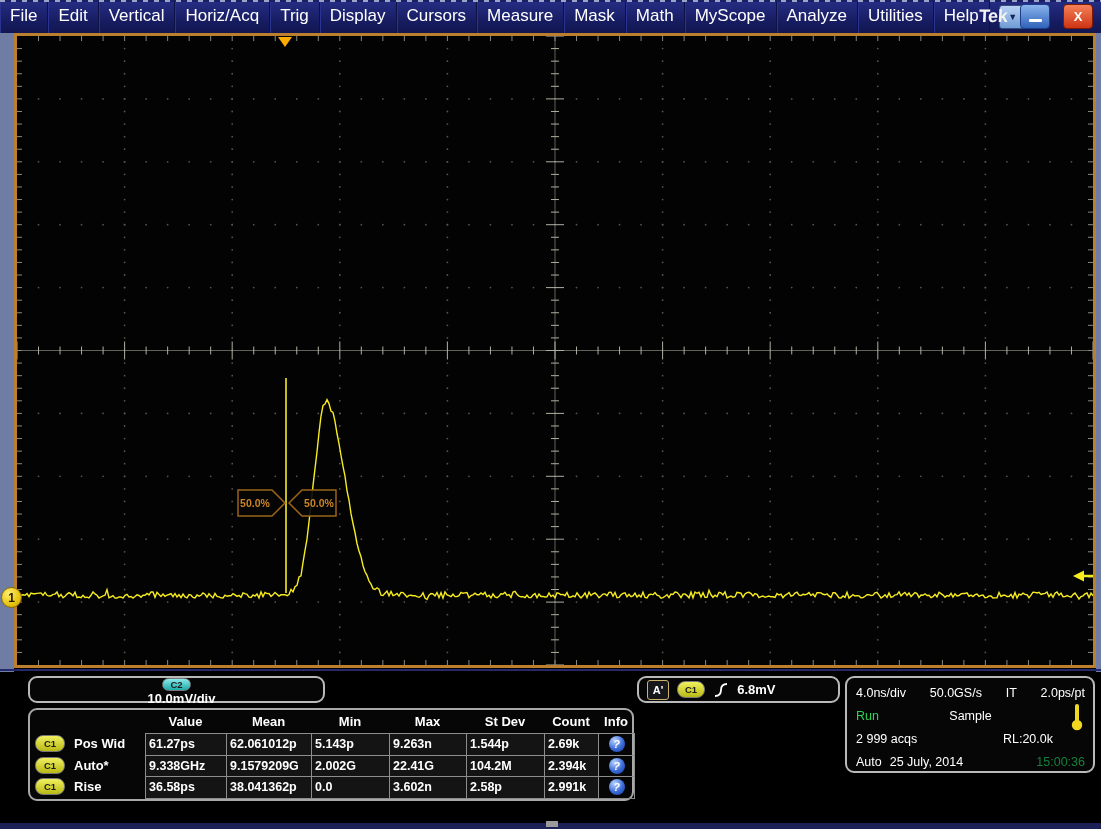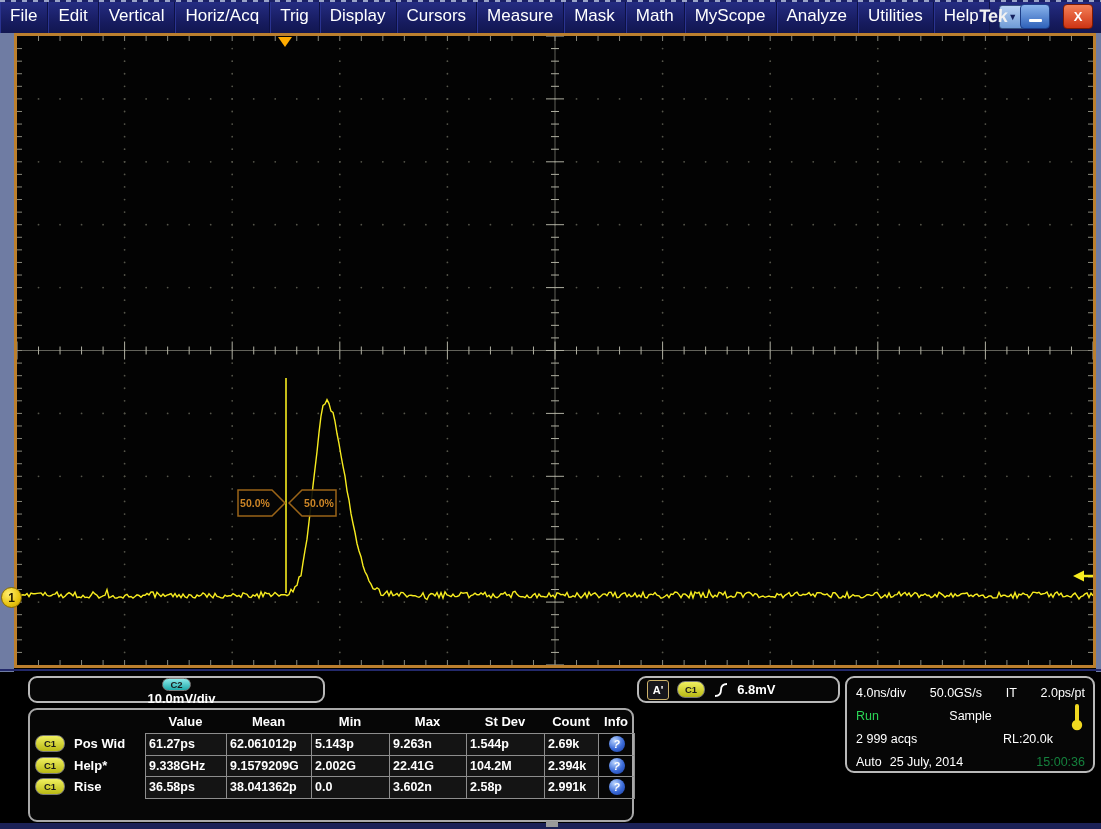--- a/index.html
+++ b/index.html
@@ -52,21 +52,21 @@
   .hbox{position:absolute;left:845px;top:676px;width:250px;height:97px;box-sizing:border-box;
         background:#060606;border:2px solid #b9b9b9;border-radius:9px;color:#fff;
         font-weight:normal;font-size:12.5px;padding:3px 8px 0 9px;}
   .hrow{display:flex;align-items:center;height:23px;position:relative;}
   .run-txt{color:#2bd455;}
   .center-abs{position:absolute;left:0;right:0;text-align:center;}
   .time-txt{color:#15803d;}
   .thermo{position:absolute;right:10px;top:25px;}
 
   
-  .mtable{position:absolute;left:28px;top:708px;width:606px;height:114px;box-sizing:border-box;
+  .mtable{position:absolute;left:28px;top:708px;width:606px;height:93px;box-sizing:border-box;
           background:#060606;border:2px solid #a8a8a8;border-radius:9px;padding:1px 0 0 5px;
           color:#fff;}
   .mgrid{display:grid;grid-template-columns:36px 74px 81px 85px 78px 77px 78px 54px 36px;}
   .mhead{height:22px;line-height:22px;text-align:center;font-weight:bold;font-size:13px;}
   .mrow{height:21.5px;}
   .mrow>*{display:flex;align-items:center;}
   .mlabel{font-weight:bold;font-size:13px;padding-left:3px;}
   .mcell{border:1px solid #8d8d8d;margin:0 -1px -1px 0;background:#141414;
          font-weight:bold;font-size:12.5px;padding:0 3px;white-space:nowrap;overflow:hidden;}
   .info-wrap{justify-content:center;border:1px solid #8d8d8d;margin:0 -1px -1px 0;}
@@ -1289,21 +1289,21 @@
           <span class="mcell">1.544p</span>
           <span class="mcell">2.69k</span>
           <span class="info-wrap">
             <span class="info-icon">?</span>
           </span>
         </div>
         <div class="mgrid mrow">
           <span>
             <span class="badge badge-c1" style="width:18px;padding:0 5px;">C1</span>
           </span>
-          <span class="mlabel">Help*</span>
+          <span class="mlabel">Auto*</span>
           <span class="mcell">9.338GHz</span>
           <span class="mcell">9.1579209G</span>
           <span class="mcell">2.002G</span>
           <span class="mcell">22.41G</span>
           <span class="mcell">104.2M</span>
           <span class="mcell">2.394k</span>
           <span class="info-wrap">
             <span class="info-icon">?</span>
           </span>
         </div>

